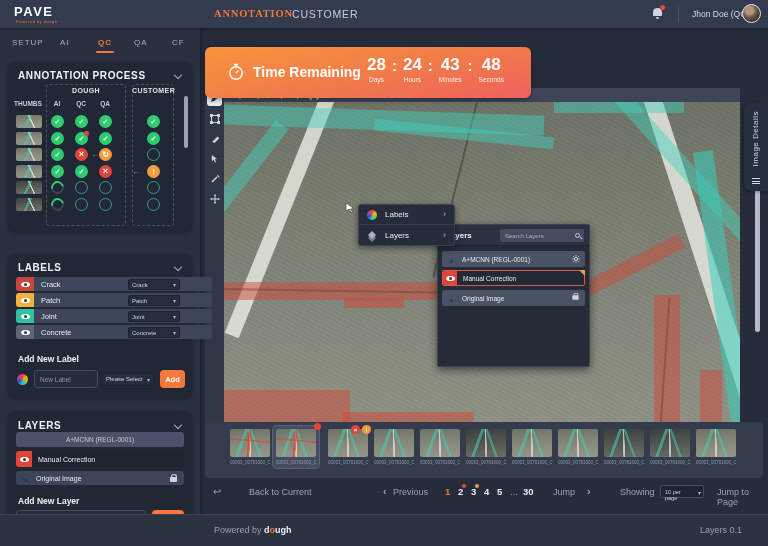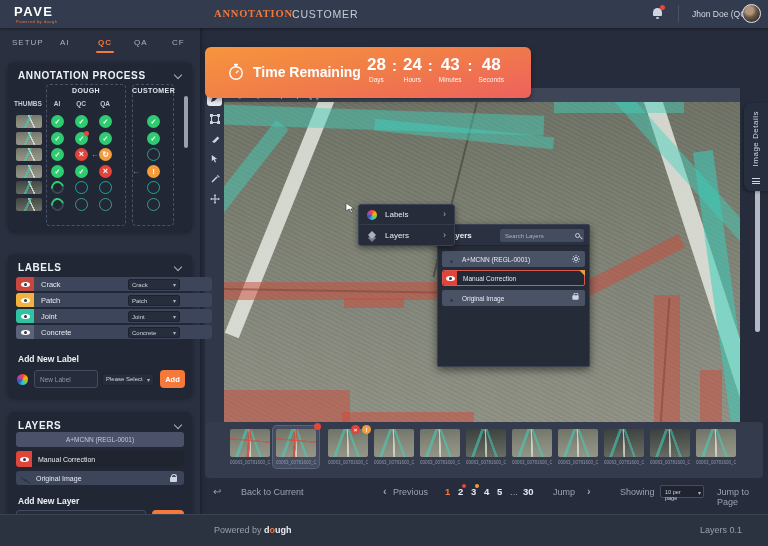--- a/index.html
+++ b/index.html
@@ -249,21 +249,21 @@
   .thumb.sel { top:4px; padding:3px; width:46px; margin-left:-3px; background:#434c61; border-radius:4px; box-shadow:0 0 0 1px #5a6478; }
   .badge { position:absolute; width:9px; height:9px; border-radius:50%; color:#fff; font-size:6px; font-weight:bold;
     display:flex; align-items:center; justify-content:center; z-index:5; }
   .bdg-dot { right:-2px; top:-3px; width:7px; height:7px; background:#e8453c; }
   .bdg-x { right:8px; top:-4px; background:#e0443a; }
   .bdg-o { right:-3px; top:-4px; background:#f39c3d; }
 
   
   .pagerow { position:absolute; left:205px; top:482px; width:558px; height:24px; z-index:15; }
   .pg { position:absolute; top:5px; font-size:9px; color:#9aa2b2; cursor:pointer; }
-  .back-cur { left:23px;padding-left:13px; } .back-ic { position:absolute; left:8px; top:4px; font-size:10px; color:#9aa2b2; cursor:pointer; }
+  .back-cur { left:31px;padding-left:13px; } .back-ic { position:absolute; left:8px; top:4px; font-size:10px; color:#9aa2b2; cursor:pointer; }
   .prev-ch { left:178px; font-size:11px; font-weight:bold; top:3px; }
   .prev-lb { left:188px; }
   .pagenum { position:absolute; top:4px; font-size:9.5px; font-weight:bold; color:#e8ebf2; cursor:pointer; }
   .pn-0{left:240px; color:#f4793b;} .pn-1{left:253px}.pn-2{left:266px}.pn-3{left:279px}.pn-4{left:292px}
   .pn-5{left:305px; color:#9aa2b2; font-weight:normal;}.pn-6{left:318px}
   .pn-1::after { content:""; position:absolute; right:-3px; top:-2px; width:4px; height:4px; background:#e8453c; border-radius:50%; }
   .pn-2::after { content:""; position:absolute; right:-3px; top:-2px; width:4px; height:4px; background:#f39c3d; border-radius:50%; }
   .next-lb { left:348px; } .next-ch { left:382px; font-size:11px; font-weight:bold; top:3px; }
   .show-lb { left:415px; }
   .page-sel { position:absolute; top:3px; height:13px; background:#1f2430; border:1px solid #454d60; border-radius:2px;

